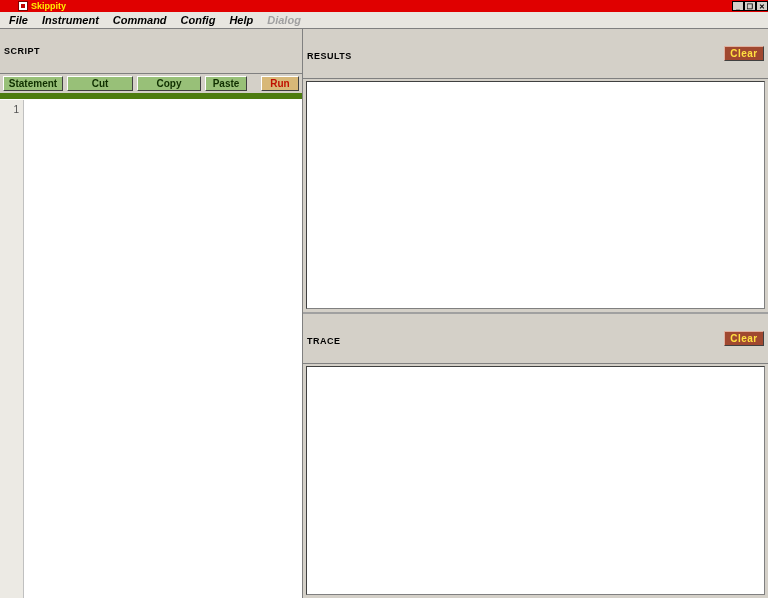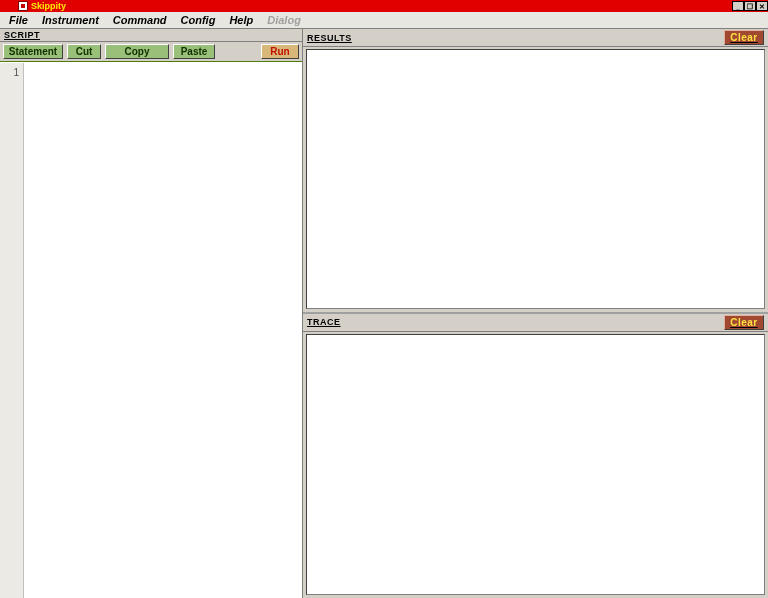--- a/index.html
+++ b/index.html
@@ -79,33 +79,32 @@
   border-right: 1px solid #808080;
 }
 .right-pane {
   flex: 1;
   display: flex;
   flex-direction: column;
 }
 .panel-head {
   background: #d4d0c8;
   border-bottom: 1px solid #808080;
-  padding: 1px 4px;
+  padding: 17px 4px;
   font-size: 9px;
   font-weight: bold;
   letter-spacing: 0.5px;
   color: #000;
   display: flex;
-  align-items: center;
-  text-decoration: underline;
+  align-items: flex-end;
 }
 .panel-head .head-spacer { flex: 1; }
 .toolbar {
   background: #d4d0c8;
-  border-bottom: 1px solid #4d7c0f;
+  border-bottom: 6px solid #4d7c0f;
   padding: 2px 3px;
   display: flex;
   align-items: center;
   gap: 4px;
 }
 .btn {
   font-size: 10px;
   padding: 1px 0;
   text-align: center;
   border-top: 1px solid #fff;
@@ -199,21 +198,21 @@
 </div>
 
 <div class="workspace">
 
   <div class="left-pane">
     <div class="panel-head">
       <span>SCRIPT</span>
     </div>
     <div class="toolbar">
       <div class="btn">Statement</div>
-      <div class="btn" style="width:34px">Cut</div>
+      <div class="btn" style="width:66px">Cut</div>
       <div class="btn" style="width:64px">Copy</div>
       <div class="btn" style="width:42px">Paste</div>
       <div class="tb-spacer"></div>
       <div class="btn run">Run</div>
     </div>
     <div class="editor-area">
       <div class="gutter">
         <div>1</div>
       </div>
       <div class="editor-text"></div>

